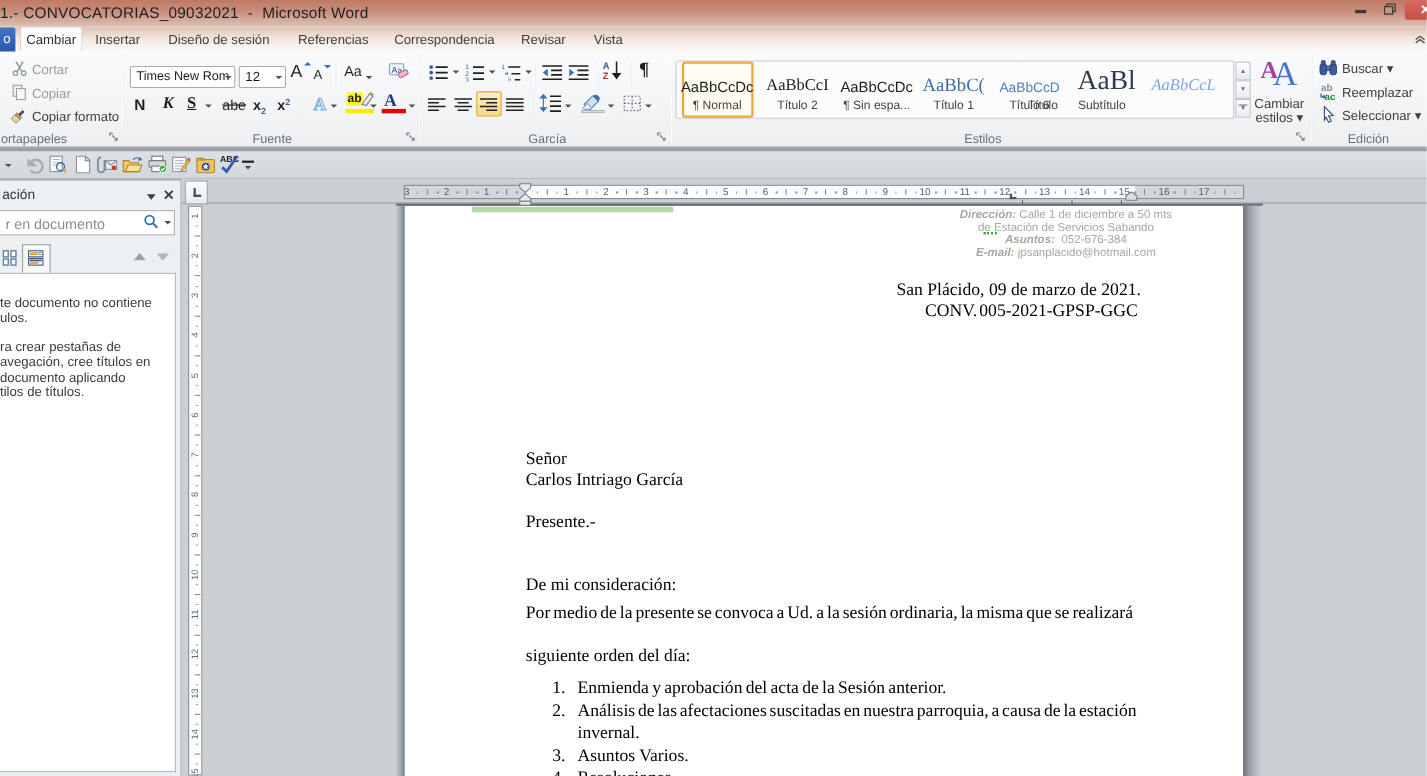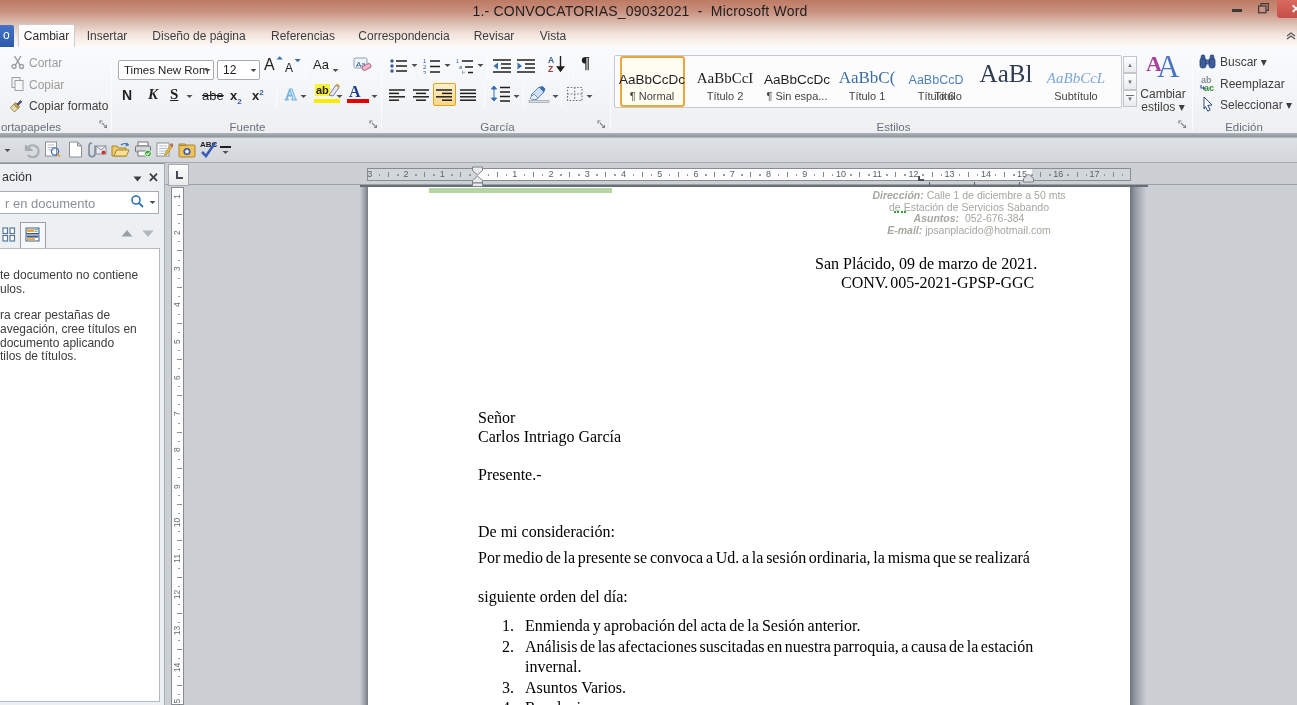--- a/index.html
+++ b/index.html
@@ -1,18 +1,18 @@
 <!DOCTYPE html>
 <html><head><meta charset="utf-8"><style>
 *{margin:0;padding:0;box-sizing:border-box}
 html,body{width:1297px;height:705px;overflow:hidden;font-family:"Liberation Sans",sans-serif}
 .abs{position:absolute}
 .ic{position:absolute;line-height:0}
 #titlebar{position:absolute;left:0;top:0;width:1297px;height:24px;background:linear-gradient(#bd7a63,#c98f7d 45%,#dcc0b4)}
-#title{position:absolute;left:0;top:3px;width:1280px;text-align:center;font-size:14px;color:#1f1f1f;letter-spacing:0.2px}
+#title{position:absolute;left:0;top:3px;width:1280px;font-size:14px;color:#1f1f1f;letter-spacing:0.2px}
 #tabrow{position:absolute;left:0;top:24px;width:1297px;height:23px;background:linear-gradient(#dcc0b4,#f2e4dd 45%,#fdfaf8)}
 .tab{position:absolute;top:1px;font-size:12px;color:#3e3e3e;text-align:center}
 #activetab{position:absolute;left:18px;top:0px;width:57px;height:23px;background:#fdfcfb;border:1px solid #c9ced3;border-bottom:none;border-radius:2px 2px 0 0;text-align:center;font-size:12px;color:#2e2e2e;padding-top:4px}
 #ribbon{position:absolute;left:0;top:47px;width:1297px;height:86px;background:linear-gradient(#fafbfc,#f3f4f6 60%,#edeff1)}
 #ribbon .glabel{position:absolute;top:73.5px;font-size:11.5px;color:#68707c;text-align:center}
 .gsep{position:absolute;top:2px;height:81px;width:1px;background:#d9d7d5;border-right:1px solid #fcfcfc}
 .combo{position:absolute;background:#fff;border:1px solid #a7abb0;border-radius:2px;font-size:12px;color:#1e1e1e}
 .btxt{position:absolute;font-size:12px;color:#3e3e3e}
 .gray{color:#9b9b9b}
 #ribbonline{position:absolute;left:0;top:133px;width:1297px;height:4.5px;background:linear-gradient(#aeb3ba,#9298a0 70%,#c2c6cb)}
@@ -49,21 +49,21 @@
       </svg></div>
     <div class="abs" style="left:1277px;top:0;width:20px;height:18px;background:linear-gradient(#d96a60,#c44f48);border-radius:0 0 0 3px"></div>
     <div class="abs" style="left:1291px;top:2px;font-size:12px;color:#fff;font-weight:bold">✕</div>
   </div>
 <div id="tabrow">
     <div class="abs" style="left:0;top:1px;width:14px;height:22px;background:linear-gradient(#4473c8,#2b58a8);border-radius:0 2px 0 0">
       <span style="position:absolute;left:3px;top:3px;color:#fff;font-size:12px">o</span>
     </div>
     <div id="activetab">Cambiar</div>
     <div class="tab" style="left:37px;width:140px;padding-top:4px">Insertar</div>
-    <div class="tab" style="left:129px;width:140px;padding-top:4px">Diseño de página</div>
+    <div class="tab" style="left:129px;width:140px;padding-top:4px">Diseño de sesión</div>
     <div class="tab" style="left:233px;width:140px;padding-top:4px">Referencias</div>
     <div class="tab" style="left:334px;width:140px;padding-top:4px">Correspondencia</div>
     <div class="tab" style="left:424px;width:140px;padding-top:4px">Revisar</div>
     <div class="tab" style="left:483px;width:140px;padding-top:4px">Vista</div>
     <div class="ic" style="left:1286px;top:8px"><svg width="11" height="8" viewBox="0 0 11 8">
         <path d="M1 4l4-3 4 3M1 7l4-3 4 3" fill="none" stroke="#555" stroke-width="1.2"></path>
       </svg></div>
   </div>
 <div id="ribbon">
     <div class="ic" style="left:10px;top:7px;"><svg width="16" height="16" viewBox="0 0 16 16">
@@ -297,21 +297,21 @@
     <div class="abs" style="left:685px;top:43px;width:80px;text-align:center;font-size:11px;color:#444">Título 2</div>
     <div class="abs" style="left:757px;top:25px;width:80px;text-align:center;font-size:13.5px;color:#1f1f1f;white-space:nowrap">AaBbCcDc</div>
     <div class="abs" style="left:757px;top:43px;width:80px;text-align:center;font-size:11px;color:#444">¶ Sin espa...</div>
     <div class="abs" style="left:827px;top:21px;width:80px;text-align:center;font-family:'Liberation Serif',serif;font-size:17px;color:#3c6ea5;white-space:nowrap">AaBbC(</div>
     <div class="abs" style="left:827px;top:43px;width:80px;text-align:center;font-size:11px;color:#444">Título 1</div>
     <div class="abs" style="left:896px;top:26px;width:80px;text-align:center;font-size:12.5px;color:#4f81bd;white-space:nowrap">AaBbCcD</div>
     <div class="abs" style="left:896px;top:43px;width:80px;text-align:center;font-size:11px;color:#444">Título 6</div>
     <div class="abs" style="left:966px;top:13px;width:80px;text-align:center;font-family:'Liberation Serif',serif;font-size:25px;color:#2e3b50;white-space:nowrap">AaBl</div>
     <div class="abs" style="left:908px;top:43px;width:80px;text-align:center;font-size:11px;color:#444">Título</div>
     <div class="abs" style="left:1036px;top:23px;width:80px;text-align:center;font-family:'Liberation Serif',serif;font-style:italic;font-size:15px;color:#7da7d8;white-space:nowrap">AaBbCcL</div>
-    <div class="abs" style="left:1036px;top:43px;width:80px;text-align:center;font-size:11px;color:#444">Subtítulo</div>
+    <div class="abs" style="left:980px;top:43px;width:80px;text-align:left;font-size:11px;color:#444">Subtítulo</div>
     <div class="abs" style="left:1123px;top:9px;width:14px;height:17px;background:linear-gradient(#fefefe,#e8eaee);border:1px solid #c2c7cc;font-size:6px;color:#6a7078;text-align:center;padding-top:5px">▲</div>
     <div class="abs" style="left:1123px;top:26px;width:14px;height:17px;background:linear-gradient(#fefefe,#e8eaee);border:1px solid #c2c7cc;font-size:6px;color:#6a7078;text-align:center;padding-top:5px">▼</div>
     <div class="abs" style="left:1123px;top:43px;width:14px;height:17px;background:linear-gradient(#fefefe,#e8eaee);border:1px solid #c2c7cc;font-size:6px;color:#6a7078;text-align:center;padding-top:5px">▼</div>
     <div class="abs" style="left:1126px;top:48px;width:8px;height:1px;background:#6a7078"></div>
     <div class="btxt serif" style="left:1146px;top:4px;font-size:22px;font-weight:bold;color:#a8409e">A</div>
     <div class="btxt serif" style="left:1157px;top:2px;font-size:31px;color:#4a74c4">A</div>
     <div class="btxt" style="left:1128px;top:40px;width:70px;text-align:center">Cambiar</div>
     <div class="btxt" style="left:1128px;top:53px;width:70px;text-align:center">estilos ▾</div>
     <div class="glabel" style="left:826px;width:135px">Estilos</div>
     <div class="ic" style="left:1178px;top:73px;"><svg width="9" height="9" viewBox="0 0 9 9">

